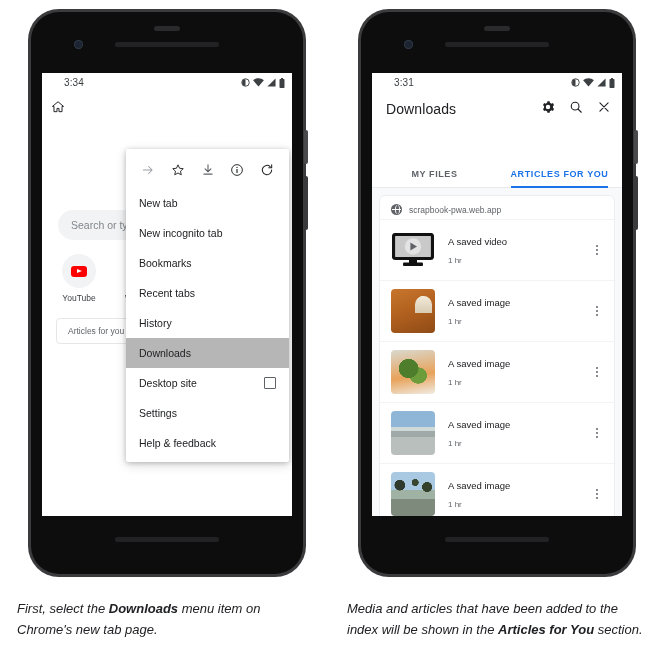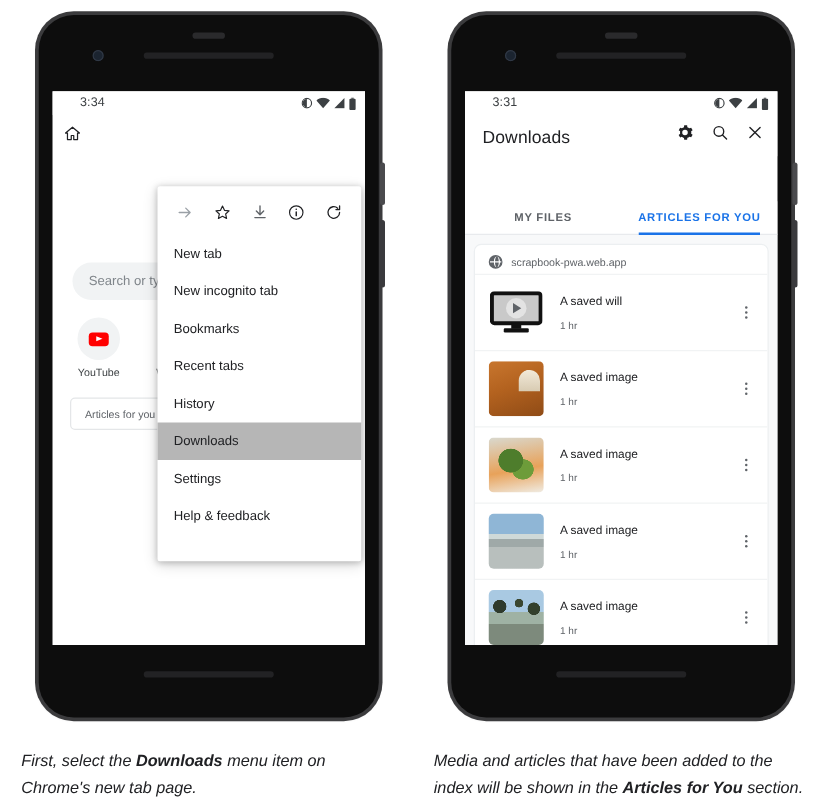--- a/index.html
+++ b/index.html
@@ -198,21 +198,21 @@
 
   
   .menu {
     position: absolute;
     top: 23px;
     left: 84px;
     right: 3px;
     background: #ffffff;
     border-radius: 2px;
     box-shadow: 0 1px 5px rgba(0,0,0,.22), 0 3px 12px rgba(0,0,0,.14);
-    padding-bottom: 21px;
+    padding-bottom: 4px;
     z-index: 5;
   }
   .menu-iconrow {
     display: flex;
     align-items: center;
     justify-content: space-between;
     padding: 12px 13px 9px 13px;
   }
   .menu-iconrow .mi {
     width: 18px; height: 18px;
@@ -533,20 +533,24 @@
         <div class="menu-item">
           <span>Recent tabs</span>
         </div>
         <div class="menu-item">
           <span>History</span>
         </div>
         <div class="menu-item selected">
           <span>Downloads</span>
         </div>
         <div class="menu-item">
+          <span>Desktop site</span>
+          <span class="checkbox"></span>
+        </div>
+        <div class="menu-item">
           <span>Settings</span>
         </div>
         <div class="menu-item">
           <span>Help &amp; feedback</span>
         </div>
       </div>
     </div>
   </div>
 </div>
 
@@ -631,21 +635,21 @@
           <div class="thumb video">
             <svg width="42" height="34" viewBox="0 0 42 34">
               <rect x="1.5" y="1.5" width="39" height="24" rx="2" fill="#c9c9c9" stroke="#111" stroke-width="3.2"></rect>
               <rect x="17" y="26" width="8" height="4" fill="#111"></rect>
               <rect x="11" y="29.5" width="20" height="3.5" rx="1" fill="#111"></rect>
               <circle cx="21" cy="13.5" r="8.2" fill="#e3e3e3"></circle>
               <path d="M18.4 9.4l6.6 4.1-6.6 4.1z" fill="#5f6368"></path>
             </svg>
           </div>
           <div class="row-text">
-            <div class="row-title">A saved will</div>
+            <div class="row-title">A saved video</div>
             <div class="row-sub">1 hr</div>
           </div>
           <div class="kebab">
               <i></i>
               <i></i>
               <i></i>
             </div>
         </div>
 
         <div class="dl-row">

